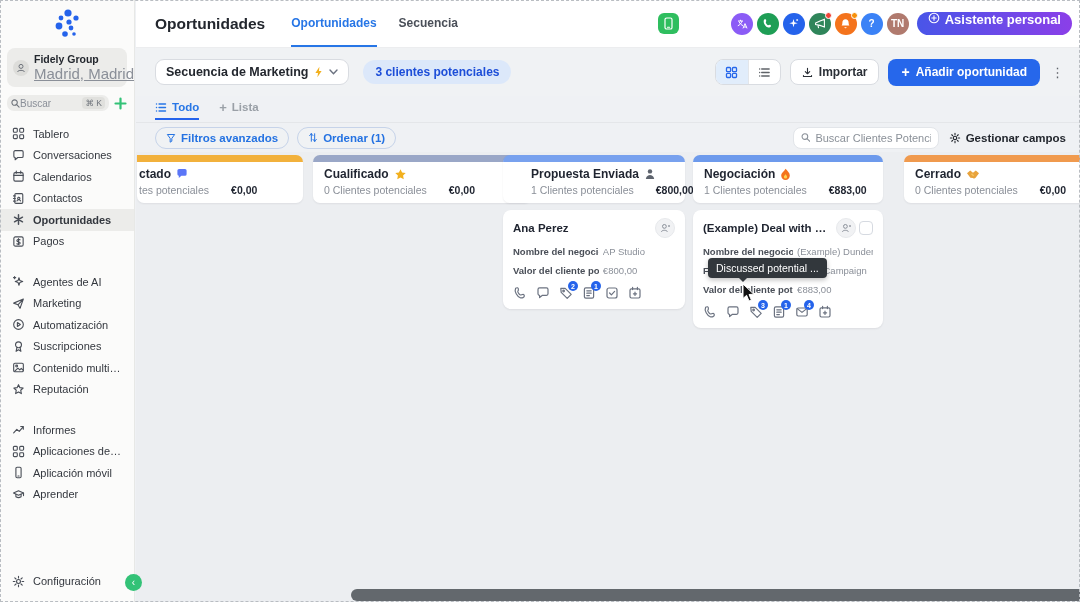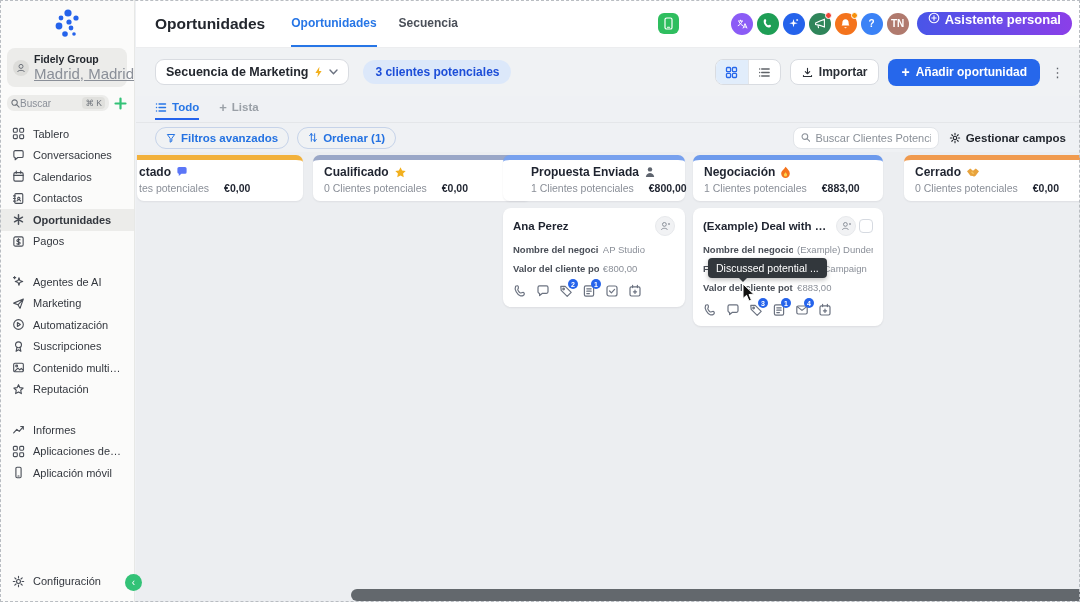--- a/index.html
+++ b/index.html
@@ -65,23 +65,23 @@
   .fpill { height:22px; border:1px solid #C6D3E9; border-radius:12px; background:#F0F2F4; display:flex; align-items:center; gap:5px; padding:0 10px; font-size:11.5px; font-weight:600; color:#2472E2; cursor:pointer; }
   .fright { margin-left:auto; display:flex; align-items:center; gap:10px; padding-right:14px; }
   .fsearch { width:146px; height:22px; background:#fff; border:1px solid #E2E5E9; border-radius:8px; display:flex; align-items:center; gap:5px; padding:0 7px; }
   .fsearch input { border:none; outline:none; width:100%; font-size:11px; color:#3A3E45; background:transparent; font-family:"Liberation Sans",sans-serif; }
   .fsearch input::placeholder { color:#8A9098; }
   .manage { display:flex; align-items:center; gap:5px; font-size:11.5px; font-weight:700; color:#23272E; cursor:pointer; }
 
   
   .board { position:absolute; left:0; top:152px; right:0; bottom:0; background:#ECEEF1; overflow:hidden; }
   .col { position:absolute; top:3px; }
-  .colhead { background:#fff; border-radius:7px; border-top:5px solid #4d7c0f; box-shadow:0 1px 2px rgba(25,30,40,.07); padding:5px 11px 7px; }
+  .colhead { background:#fff; border-radius:7px; border-top:7px solid #4d7c0f; box-shadow:0 1px 2px rgba(25,30,40,.07); padding:5px 11px 7px; }
   .colhead .ct { display:flex; align-items:center; gap:5px; font-size:12px; font-weight:700; color:#1F2430; white-space:nowrap; overflow:hidden; }
-  .colhead .cs { display:flex; align-items:baseline; gap:15px; font-size:10.5px; color:#8A8F98; margin-top:3px; white-space:nowrap; }
+  .colhead .cs { display:flex; align-items:baseline; gap:22px; font-size:10.5px; color:#8A8F98; margin-top:3px; white-space:nowrap; }
   .colhead .amt { color:#1F2430; font-weight:700; }
   .c1 .colhead { border-top-color:#F2B13C; border-top-left-radius:0; padding-left:2px; }
   .c2 .colhead { border-top-color:#9AA7C7; }
   .c3 .colhead { border-top-color:#78A1EE;padding-left:28px; }
   .c4 .colhead { border-top-color:#6D9AEC; }
   .c5 .colhead { border-top-color:#F09A4E; }
 
   .card { background:#fff; border-radius:8px; box-shadow:0 1px 2px rgba(25,30,40,.08); margin-top:7px; padding:8px 10px 9px; position:relative; }
   .card .cardtop { display:flex; align-items:center; gap:3px; }
   .card .ctitle { font-size:11.5px; font-weight:700; color:#1F2430; white-space:nowrap; overflow:hidden; text-overflow:ellipsis; flex:1; }
@@ -259,20 +259,27 @@
         </svg>
       <span class="nlbl">Aplicaciones del mercado</span>
     </div>
     <div class="nitem">
       <svg class="sic" viewBox="0 0 14 14">
           <rect x="4.2" y="1.4" width="5.6" height="11.2" rx="1.3"></rect>
           <path d="M6.4 10.8 h1.2"></path>
         </svg>
       <span class="nlbl">Aplicación móvil</span>
     </div>
+    <div class="nitem">
+      <svg class="sic" viewBox="0 0 14 14">
+          <path d="M1.6 5.4 7 3 12.4 5.4 7 7.8z"></path>
+          <path d="M4.2 6.8 v2.6 c1.8 1.2 3.8 1.2 5.6 0 V6.8 M12.4 5.4 v2.8"></path>
+        </svg>
+      <span class="nlbl">Aprender</span>
+    </div>
   </nav>
 
   <div class="nitem settings">
     <svg class="sic" viewBox="0 0 14 14">
         <circle cx="7" cy="7" r="2.1"></circle>
         <path d="M7 1.4 v1.8 M7 10.8 v1.8 M1.4 7 h1.8 M10.8 7 h1.8 M3 3 l1.3 1.3 M9.7 9.7 11 11 M11 3 9.7 4.3 M4.3 9.7 3 11"></path>
       </svg>
     <span class="nlbl">Configuración</span>
   </div>
 </aside>

